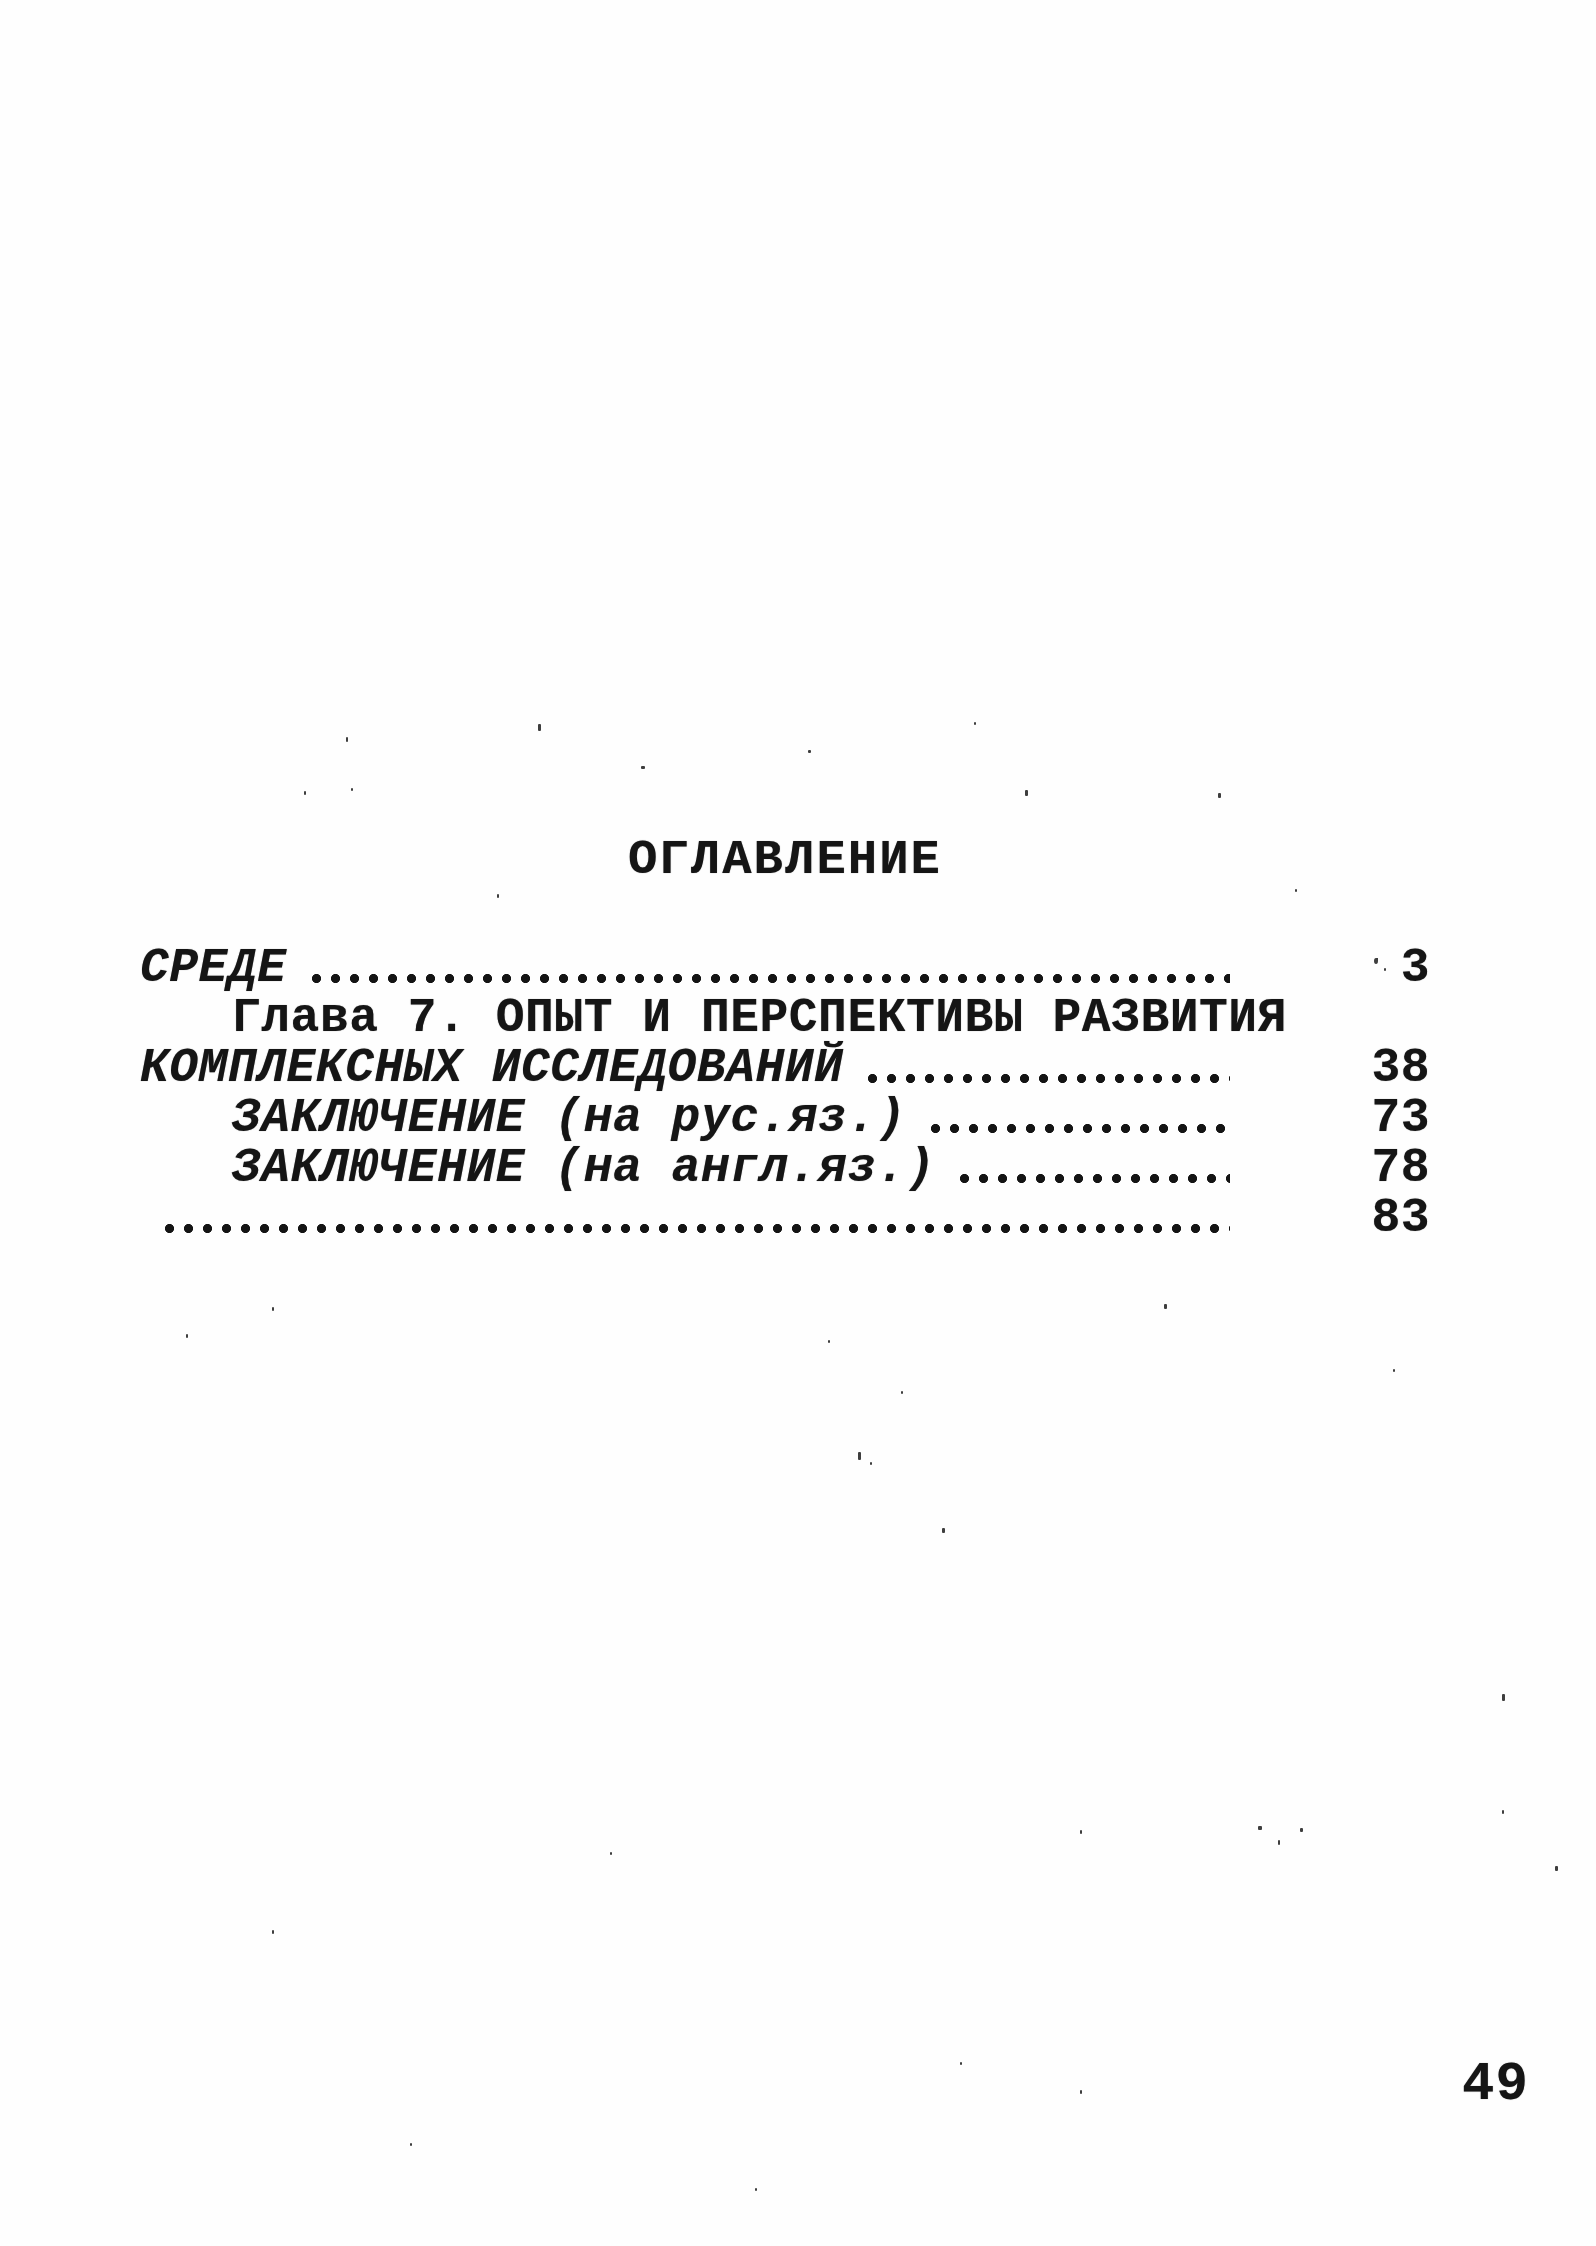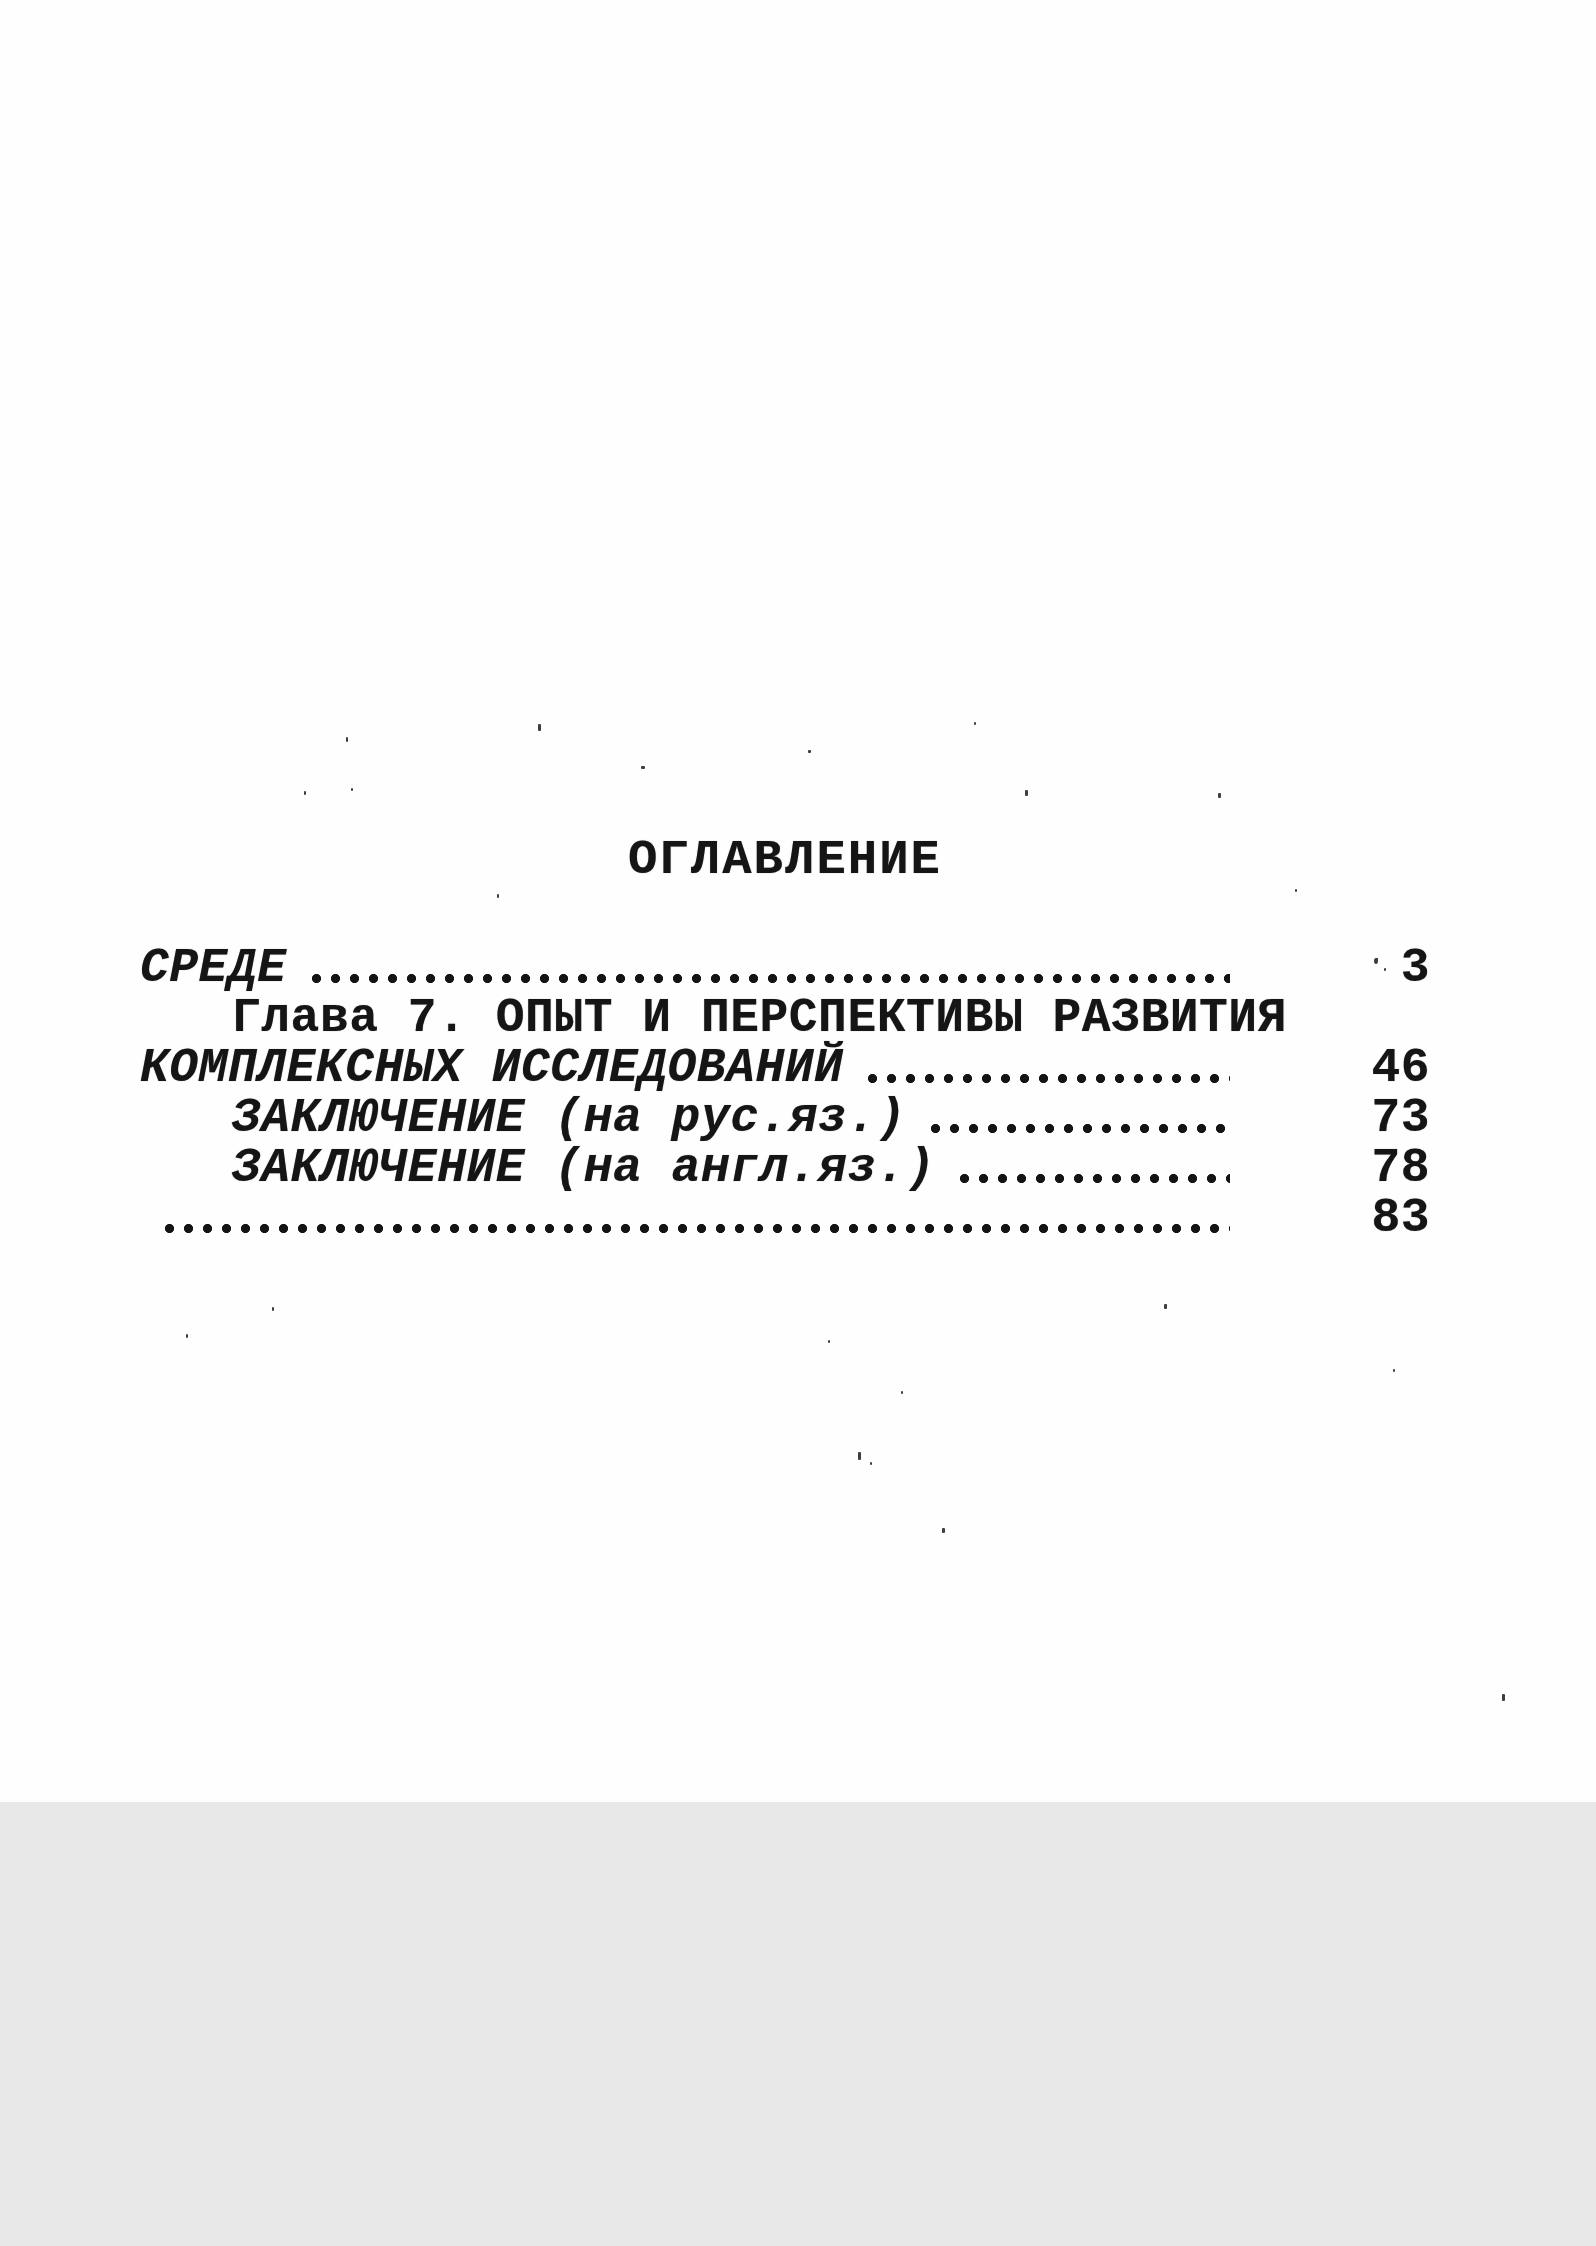--- a/index.html
+++ b/index.html
@@ -3,21 +3,21 @@
 <meta charset="utf-8">
 <style>
   html,body{margin:0;padding:0;}
   body{
     background:#e8e8e8;
     font-family:"Liberation Mono", monospace;
   }
   .sheet{
     position:relative;
     width:1596px;
-    height:1802px;
+    height:2246px;
     background:#fefefe;
     overflow:hidden;
     color:#151515;
   }
   .content{
     position:absolute;
     left:140px;
     top:833px;
     width:1290px;
     font-weight:bold;
@@ -97,21 +97,21 @@
         <span class="leader"></span>
         <span class="num">3</span>
       </div>
     </div>
 
     <div class="entry">
       <div class="wrap-line">Глава 7. ОПЫТ И ПЕРСПЕКТИВЫ РАЗВИТИЯ</div>
       <div class="row">
         <span class="lbl">КОМПЛЕКСНЫХ ИССЛЕДОВАНИЙ</span>
         <span class="leader"></span>
-        <span class="num">46</span>
+        <span class="num">38</span>
       </div>
     </div>
 
     <div class="entry">
       <div class="row ind">
         <span class="lbl">ЗАКЛЮЧЕНИЕ (на рус.яз.)</span>
         <span class="leader"></span>
         <span class="num">73</span>
       </div>
     </div>

